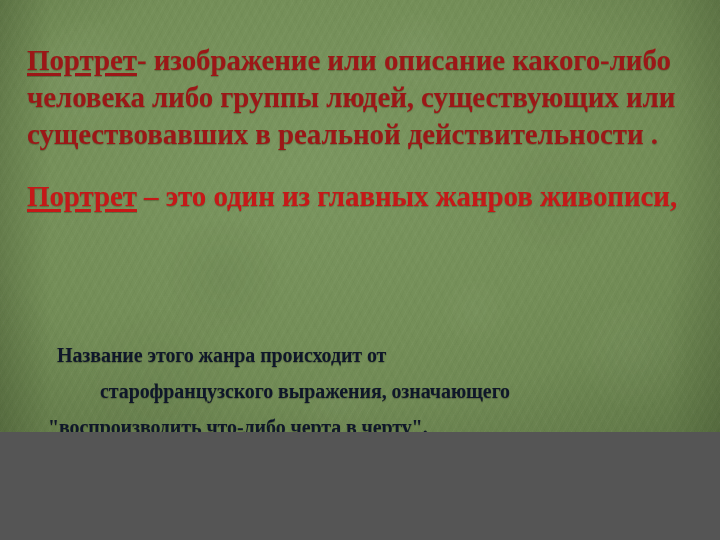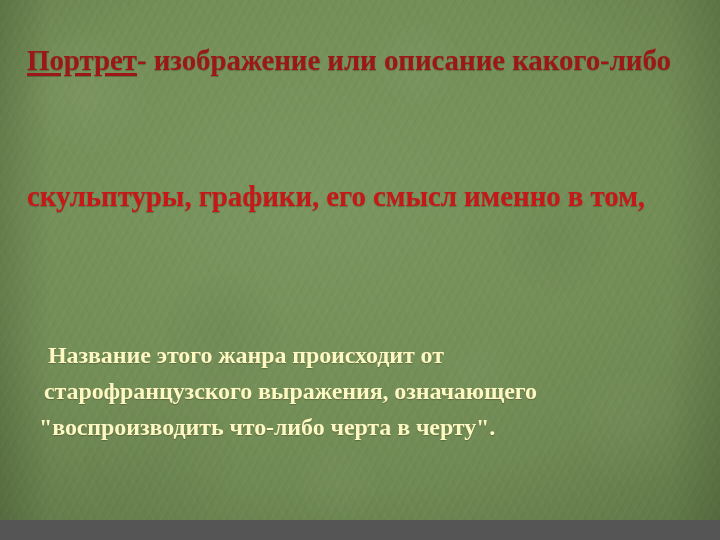--- a/index.html
+++ b/index.html
@@ -3,21 +3,21 @@
 <meta charset="utf-8">
 <style>
   html, body {
     margin: 0;
     padding: 0;
     background: #555;
   }
   #slide {
     position: relative;
     width: 720px;
-    height: 520px;
+    height: 432px;
     overflow: hidden;
     background-color: #6e8a52;
     font-family: "Liberation Serif", "DejaVu Serif", serif;
     -webkit-font-smoothing: antialiased;
   }
 
   
   .bg-base {
     position: absolute;
     inset: 0;
@@ -104,28 +104,28 @@
   
   #para-two {
     left: 27px;
     top: 178px;
     color: #c61818;
     font-size: 29px;
     line-height: 37px;
   }
   
   #para-three {
-    left: 39px;
+    left: 48px;
     top: 337px;
-    color: #fef9c3;
-    font-size: 24px;
+    color: #0f172a;
+    font-size: 20px;
     line-height: 36px;
   }
   #para-three .line-a { padding-left: 9px; }
-  #para-three .line-b { padding-left: 5px; }
+  #para-three .line-b { padding-left: 5px; margin-left: 47px; }
   #para-three .line-c { padding-left: 0px; }
 
   .kw {
     text-decoration: underline;
     text-decoration-thickness: 2.5px;
     text-underline-offset: 3px;
   }
 </style>
 </head>
 <body>
@@ -136,24 +136,28 @@
   <div class="bg-weave"></div>
   <div class="bg-mottle"></div>
   <div class="bg-vignette"></div>
 
   <div class="content">
 
     <div class="para" id="para-one">
       <span class="line">
         <span class="kw">Портрет</span><span>- изображение или описание  какого-либо</span>
       </span>
+      <span class="line">человека либо группы людей, существующих или</span>
+      <span class="line">существовавших в реальной действительности .</span>
     </div>
 
     <div class="para" id="para-two">
-      <span class="line">скульптуры, графики, его смысл именно в том,</span>
+      <span class="line">
+        <span class="kw">Портрет</span><span> – это один из главных жанров живописи,</span>
+      </span>
     </div>
 
     <div class="para" id="para-three">
       <span class="line line-a">Название этого жанра происходит от</span>
       <span class="line line-b">старофранцузского  выражения, означающего</span>
       <span class="line line-c">"воспроизводить что-либо черта в черту".</span>
     </div>
 
   </div>
 </div>

